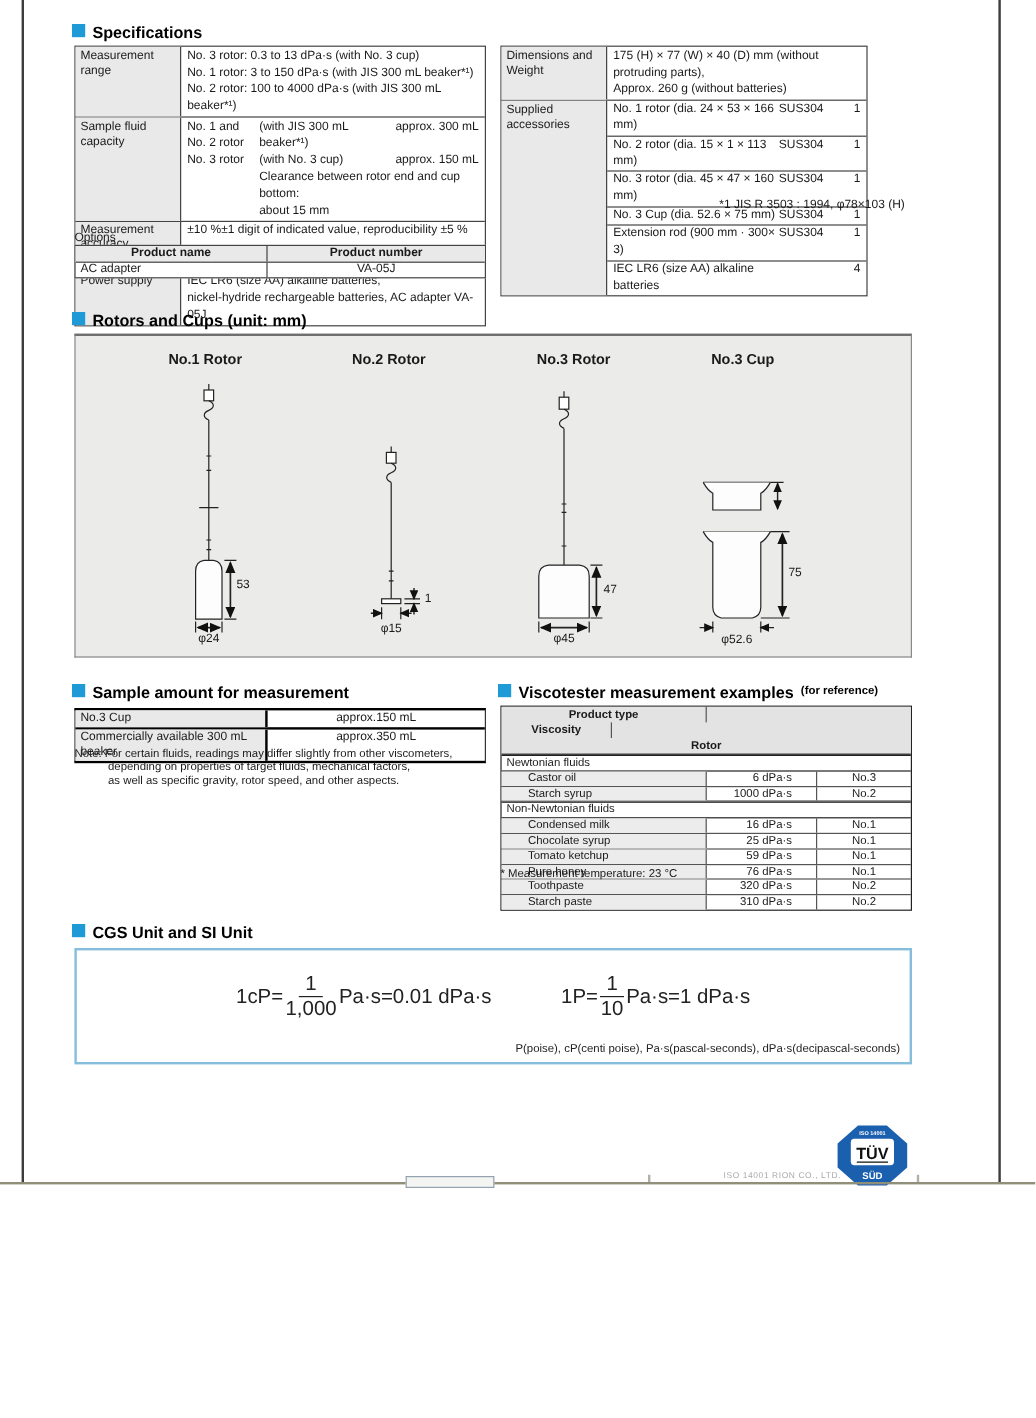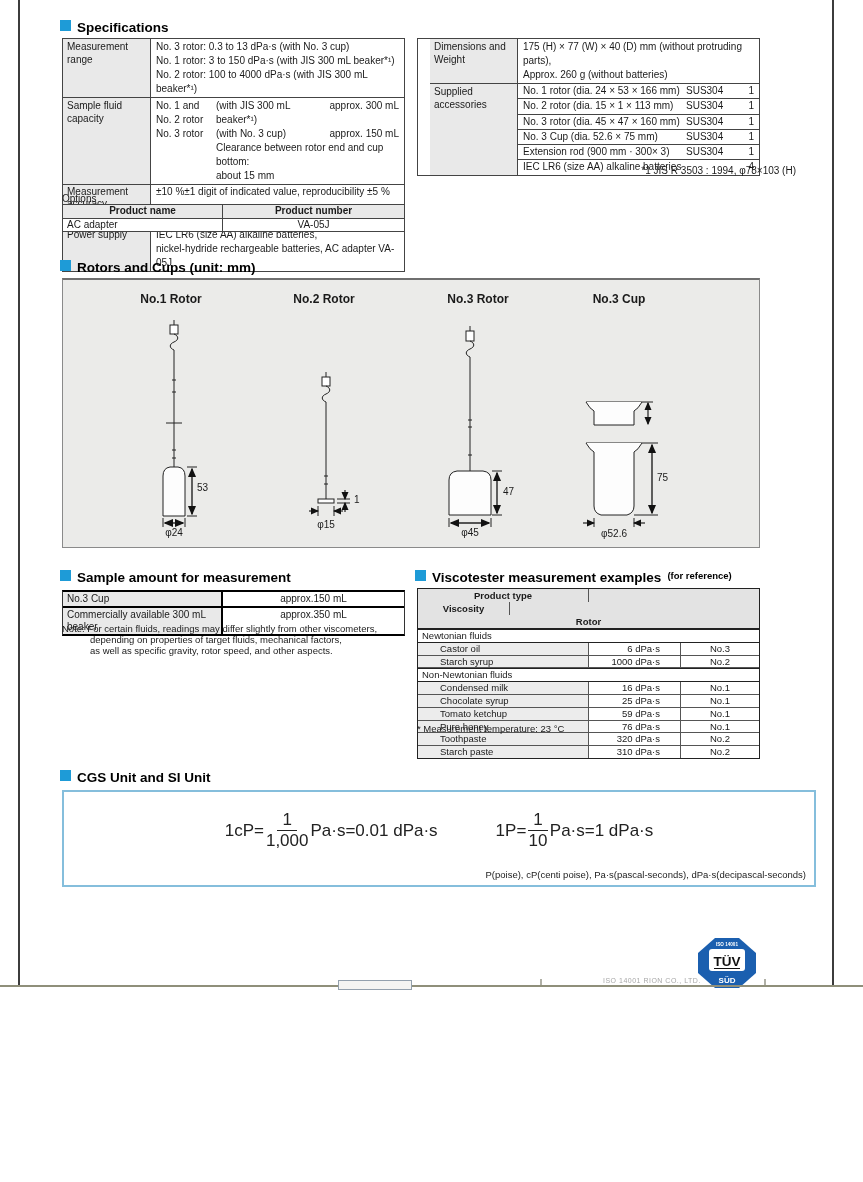--- a/index.html
+++ b/index.html
@@ -70,21 +70,21 @@
   .ex-row:last-child { border-bottom:none; }
   .ex-cat { border-top:1px solid #222; border-bottom:1px solid #222; }
   .ex-c1 { width:171px; flex:0 0 auto; border-right:1px solid #555; padding:0 4px; }
   .ex-c2 { width:92px; flex:0 0 auto; border-right:1px solid #555; text-align:right; padding-right:20px; }
   .ex-c3 { flex:1; text-align:center; }
   .ex-head .ex-c1, .ex-head .ex-c2 { text-align:center; padding:0; }
   .ex-data .ex-c1 { background:#ececec;padding-left:22px; }
   .ex-catcell { flex:1; padding:0 4px; }
 
   
-  .cgs-box { position:absolute; left:62px; top:790px; width:754px; height:97px; border:2px solid #85bedc; background:#fff; }
+  .cgs-box { position:absolute; left:62px; top:790px; width:698px; height:97px; border:2px solid #85bedc; background:#fff; }
   .formula-wrap { position:absolute; left:0; top:18px; width:100%; display:flex; justify-content:center; gap:58px; }
   .formula { display:flex; align-items:center; font-size:17px; color:#222; }
   .frac { display:flex; flex-direction:column; align-items:center; margin:0 2px; }
   .frac .num { border-bottom:1.6px solid #222; padding:0 5px; line-height:20px; }
   .frac .den { line-height:20px; }
   .cgs-note { position:absolute; right:8px; bottom:5px; font-size:9.5px; color:#222; }
 
   .tiny-cert { position:absolute; left:603px; top:977px; font-size:7px; color:#a8a8a8; letter-spacing:0.5px; white-space:nowrap; }
 
   svg text { font-family:"Liberation Sans", sans-serif; }
@@ -138,21 +138,21 @@
     </div>
     <div class="trow">
       <div class="tlabel">Power supply</div>
       <div class="tval">
         <div class="vline-txt">IEC LR6 (size AA) alkaline batteries,</div>
         <div class="vline-txt">nickel-hydride rechargeable batteries, AC adapter VA-05J</div>
       </div>
     </div>
   </div>
 
-  <div class="tbl" style="left:417px; top:38px; width:343px;padding-left:12px;">
+  <div class="tbl" style="left:417px; top:38px; width:306px;">
     <div class="trow">
       <div class="tlabel">Dimensions and Weight</div>
       <div class="tval">
         <div class="vline-txt">175 (H) × 77 (W) × 40 (D) mm (without protruding parts),</div>
         <div class="vline-txt">Approx. 260 g (without batteries)</div>
       </div>
     </div>
     <div class="trow">
       <div class="tlabel">Supplied accessories</div>
       <div class="tval" style="padding:0;">
@@ -182,21 +182,21 @@
           <span class="acc-qty">1</span>
         </div>
         <div class="acc-row">
           <span class="acc-name">IEC LR6 (size AA) alkaline batteries</span>
           <span class="acc-mat"></span>
           <span class="acc-qty">4</span>
         </div>
       </div>
     </div>
   </div>
-  <div class="footnote-right" style="left:417px; top:165px; width:379px;">*1  JIS R 3503 : 1994, φ78×103  (H)</div>
+  <div class="footnote-right" style="left:417px; top:165px; width:337px;">*1  JIS R 3503 : 1994, φ78×103  (H)</div>
 
   <div class="abs" style="left:62px; top:193px; font-size:10px;">Options</div>
   <div class="tbl" style="left:62px; top:204px; width:343px;">
     <div class="trow opt-head">
       <div class="opt-c1" style="text-align:center;">Product name</div>
       <div class="opt-c2">Product number</div>
     </div>
     <div class="trow">
       <div class="opt-c1">AC adapter</div>
       <div class="opt-c2">VA-05J</div>

